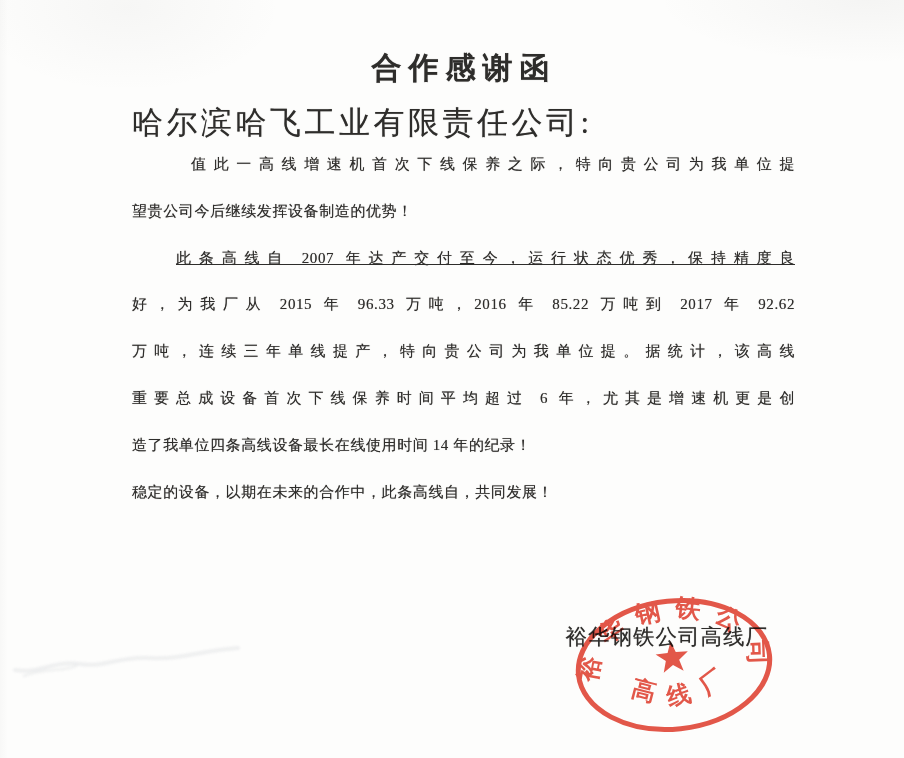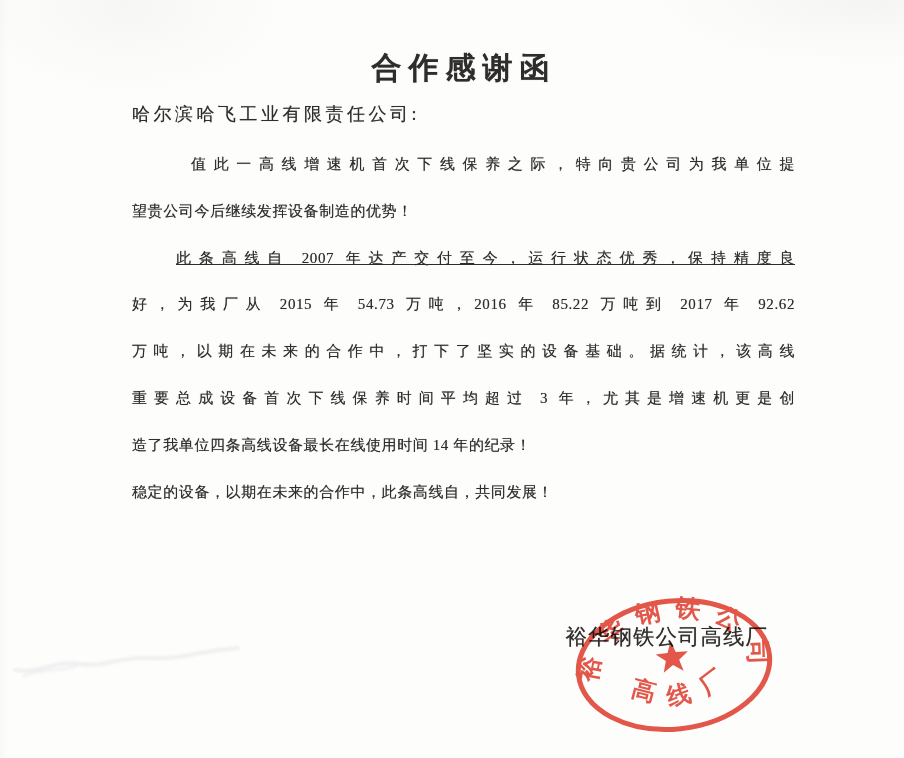--- a/index.html
+++ b/index.html
@@ -19,21 +19,21 @@
   }
   .ink{ color:#2e2d2b; text-shadow:0 0 0.7px rgba(70,68,64,0.65); }
 
   .title{
     position:absolute; top:48px; left:12px; width:100%;
     text-align:center;
     font-size:30px; font-weight:bold; letter-spacing:7px;
   }
   .salutation{
     position:absolute; top:102px; left:132px;
-    font-size:18px; letter-spacing:3.5px;
+    font-size:31px; letter-spacing:3.5px;
   }
   .body-text{
     position:absolute; top:141px; left:132px; width:663px;
     font-size:15px; letter-spacing:0.6px;
   }
   .line{
     display:block; height:46.8px; line-height:46.8px;
     text-align:justify; text-align-last:justify;
     white-space:nowrap;
   }
@@ -77,23 +77,23 @@
 
   <div class="title ink">合作感谢函</div>
 
   <div class="salutation ink">哈尔滨哈飞工业有限责任公司:</div>
 
   <div class="body-text ink">
     <span class="line ind-lg">值此一高线增速机首次下线保养之际，特向贵公司为我单位提</span>
     <span class="line para-end">望贵公司今后继续发挥设备制造的优势！</span>
 
     <span class="line ind">此条高线自 2007 年达产交付至今，运行状态优秀，保持精度良</span>
-    <span class="line">好，为我厂从 2015 年 54.73 万吨，2016 年 85.22 万吨到 2017 年 92.62</span>
-    <span class="line">万吨，以期在未来的合作中，打下了坚实的设备基础。据统计，该高线</span>
-    <span class="line">重要总成设备首次下线保养时间平均超过 3 年，尤其是增速机更是创</span>
+    <span class="line">好，为我厂从 2015 年 96.33 万吨，2016 年 85.22 万吨到 2017 年 92.62</span>
+    <span class="line">万吨，连续三年单线提产，特向贵公司为我单位提。据统计，该高线</span>
+    <span class="line">重要总成设备首次下线保养时间平均超过 6 年，尤其是增速机更是创</span>
     <span class="line para-end">造了我单位四条高线设备最长在线使用时间 14 年的纪录！</span>
 
     <span class="line para-end">稳定的设备，以期在未来的合作中，此条高线自，共同发展！</span>
   </div>
 
   <div class="sign-block ink">
     <span class="sign-line">裕华钢铁公司高线厂</span>
   </div>
 
   <svg class="stamp" width="220" height="155" viewBox="0 0 220 155" xmlns="http://www.w3.org/2000/svg">

